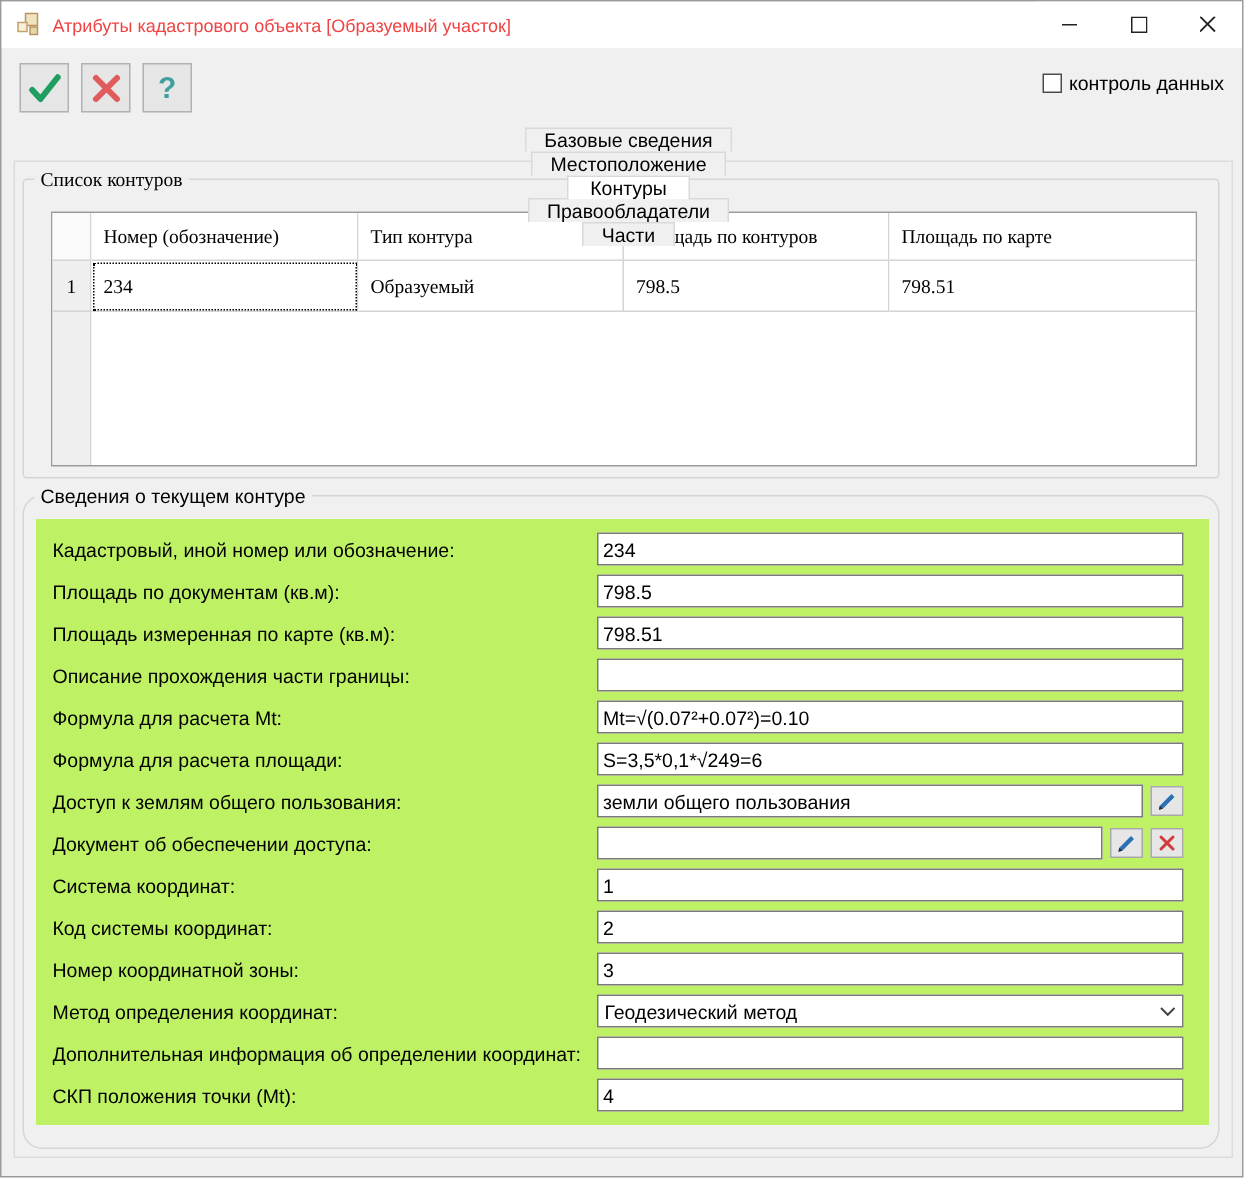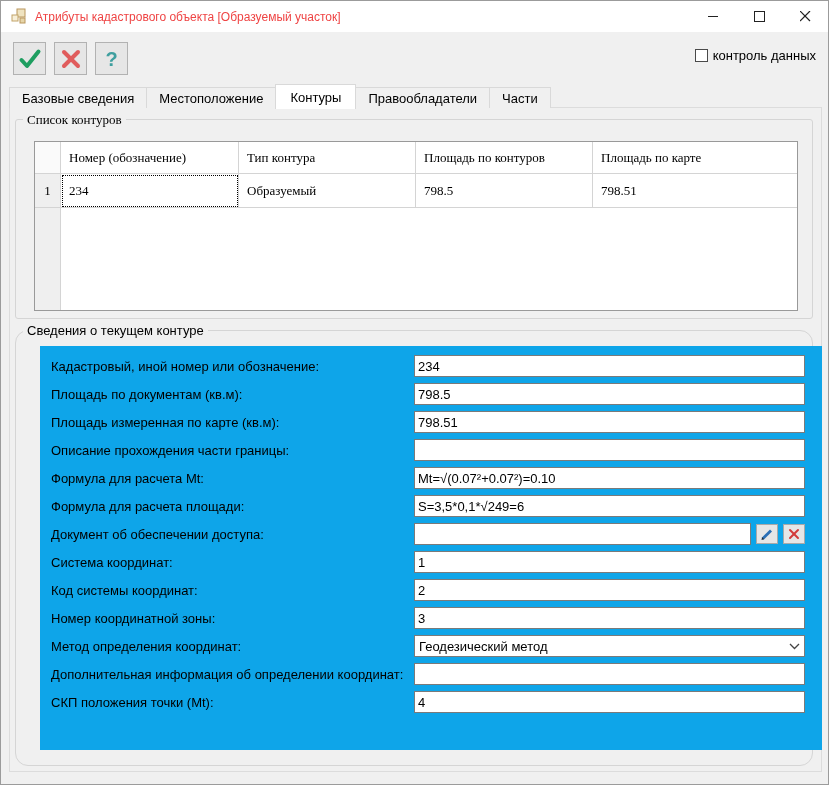--- a/index.html
+++ b/index.html
@@ -18,21 +18,21 @@
   .win-btn { width:46px; height:31px; display:flex; align-items:center; justify-content:center; background:#fff; }
   
   .toolbar { height:53px; display:flex; align-items:center; padding:0 12px; }
   .tb-btn { width:33px; height:33px; background:#e6e6e6; border:1px solid #b2b2b2; margin-right:8px;
             display:flex; align-items:center; justify-content:center; }
   .help-glyph { font-size:20px; font-weight:bold; color:#3f9f9f; line-height:1; }
   .chk-wrap { margin-left:auto; display:flex; align-items:center; margin-top:-6px; }
   .chk-box { width:13px; height:13px; background:#fff; border:1px solid #4a4a4a; margin-right:5px; flex:none; }
   .chk-label { font-size:13px; }
   
-  .tabstrip { display:flex; align-items:flex-end; padding-left:8px; height:23px; position:relative; z-index:3; }
+  .tabstrip { display:flex; align-items:center; padding-left:8px; height:23px; position:relative; z-index:3;flex-direction:column; }
   .tab { height:21px; padding:0 12px; font-size:13px; background:#f0f0f0;
          border:1px solid #d9d9d9; border-bottom:none; display:flex; align-items:center;
          margin-right:-1px; color:#000; }
   .tab.active { height:25px; background:#ffffff; padding:0 14px; position:relative; z-index:4; margin-bottom:-1px; }
   
   .page { position:absolute; left:8px; top:106px; width:813px; height:665px;
           border:1px solid #dcdcdc; background:#f0f0f0; z-index:1; }
   .groupbox { position:absolute; border:1px solid #d5d5d5; border-radius:3px; }
   .gb-label { position:absolute; top:-8px; left:7px; background:#f0f0f0; padding:0 4px; font-size:13px; }
   .gb-contours { left:5px; top:11px; width:798px; height:200px;font-family:Liberation Serif, serif; }
@@ -48,21 +48,21 @@
   .t-head.last { border-right:none; }
   .t-rownum { background:#efefef; border-right:1px solid #d4d4d4; border-bottom:1px solid #d4d4d4;
               font-size:13px; display:flex; align-items:center; justify-content:center; }
   .t-cell { background:#fff; border-right:1px solid #d4d4d4; border-bottom:1px solid #d4d4d4;
             font-size:13px; display:flex; align-items:center; padding-left:8px; }
   .t-cell.last { border-right:none; }
   .t-cell.focused { outline:1px dotted #000; outline-offset:-2px; }
   .t-rownum-filler { background:#efefef; border-right:1px solid #d4d4d4; }
   .t-filler { grid-column:2 / 6; background:#fff; }
   
-  .panel { position:absolute; left:24px; top:15px; width:782px; height:404px; background:#0ea5e9; padding-top:9px; }
+  .panel { position:absolute; left:8px; top:15px; width:782px; height:404px; background:#bef264; padding-top:9px; }
   .frow { display:flex; align-items:center; height:22px; margin:0 17px 6px 11px; }
   .f-label { flex:1; font-size:13px; white-space:nowrap; overflow:hidden; padding-right:4px; }
   .f-ctl { width:391px; flex:none; display:flex; align-items:center; }
   .txt { flex:1; height:22px; min-width:0; border:1px solid #7a7a7a; background:#fff;
          font-family:"Liberation Sans", sans-serif; font-size:13px; padding:0 3px; color:#000; }
   .combo { flex:1; height:22px; border:1px solid #7a7a7a; background:#fff; display:flex;
            align-items:center; font-size:13px; padding:0 4px; position:relative; }
   .combo .chev { margin-left:auto; }
   .mini-btn { width:22px; height:20px; background:#e6e6e6; border:1px solid #a9a9a9; margin-left:5px;
               flex:none; display:flex; align-items:center; justify-content:center; padding:0; }
@@ -189,20 +189,32 @@
             </div>
         </div>
 
         <div class="frow">
           <span class="f-label">Формула для расчета площади:</span>
           <div class="f-ctl">
               <input class="txt" type="text" value="S=3,5*0,1*√249=6" style="">
             </div>
         </div>
 
+        <div class="frow">
+          <span class="f-label">Доступ к землям общего пользования:</span>
+          <div class="f-ctl">
+            <input class="txt" type="text" value="земли общего пользования" style="">
+            <button class="mini-btn">
+              <svg width="14" height="14" viewBox="0 0 14 14">
+                  <path d="M4.2 12.2 L1.6 12.8 L2.2 10.2 L10 2.4 L12 4.4 Z" fill="#2b6fb5"></path>
+                  <path d="M4.2 12.2 L1.6 12.8 L2.2 10.2 Z" fill="#2a2a2a"></path>
+                </svg>
+            </button>
+          </div>
+        </div>
 
         <div class="frow">
           <span class="f-label">Документ об обеспечении доступа:</span>
           <div class="f-ctl">
             <input class="txt" type="text" value="" style="">
             <button class="mini-btn">
               <svg width="14" height="14" viewBox="0 0 14 14">
                   <path d="M4.2 12.2 L1.6 12.8 L2.2 10.2 L10 2.4 L12 4.4 Z" fill="#2b6fb5"></path>
                   <path d="M4.2 12.2 L1.6 12.8 L2.2 10.2 Z" fill="#2a2a2a"></path>
                 </svg>

